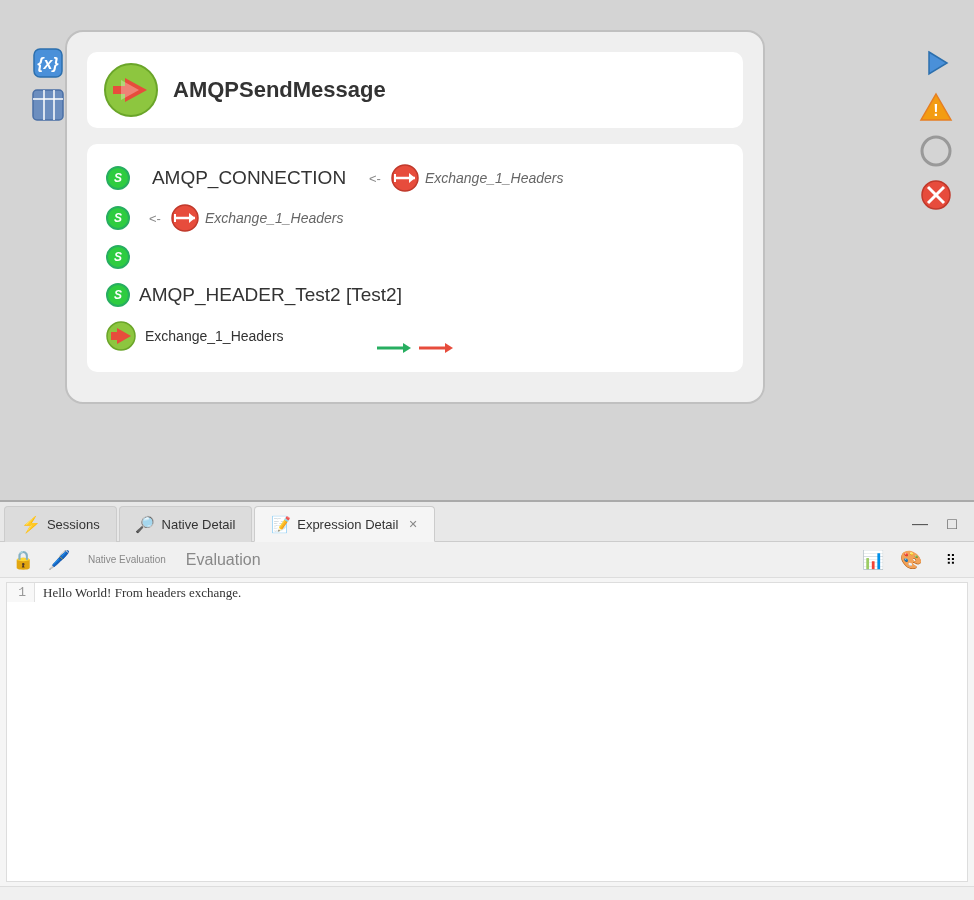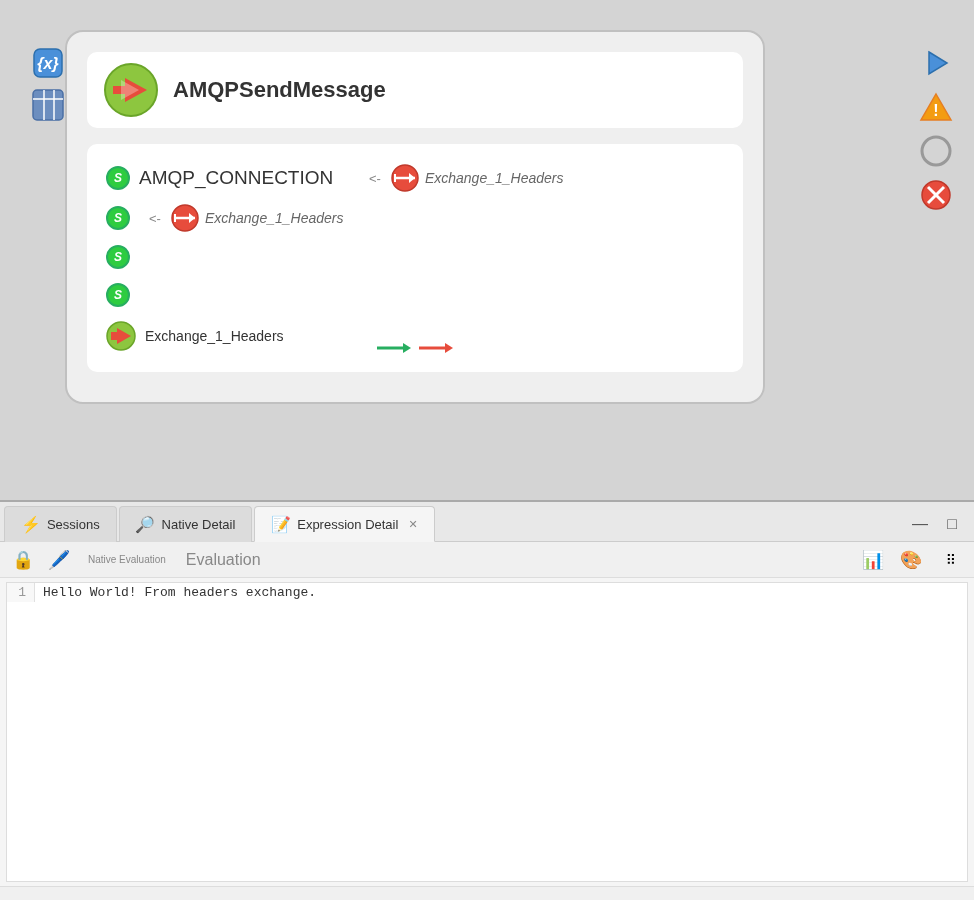--- a/index.html
+++ b/index.html
@@ -30,20 +30,21 @@
     
     .node-card {
       position: absolute;
       top: 30px;
       left: 65px;
       width: 700px;
       background: #efefef;
       border: 2px solid #c0c0c0;
       border-radius: 18px;
       padding: 20px 20px 30px 20px;
+      text-align: center;
     }
 
     .node-header {
       display: flex;
       align-items: center;
       margin-bottom: 16px;
       background: white;
       border-radius: 10px;
       padding: 10px 16px;
     }
@@ -314,20 +315,21 @@
       border-right: 1px solid #e0e0e0;
       padding-top: 2px;
       padding-bottom: 2px;
       user-select: none;
     }
 
     .line-content {
       padding: 2px 8px;
       color: #333;
       flex: 1;
+      font-family: Liberation Serif, serif;
     }
 
     
     .s-badge {
       width: 24px;
       height: 24px;
       background: #2ecc40;
       border-radius: 50%;
       display: flex;
       align-items: center;
@@ -452,20 +454,21 @@
         <div class="param-row">
           <div class="param-icon">
             <div class="s-badge">S</div>
           </div>
         </div>
 
         <div class="param-row">
           <div class="param-icon">
             <div class="s-badge">S</div>
           </div>
+          <span class="param-name">AMQP_HEADER_Test2 [Test2]</span>
         </div>
 
         <div class="output-row">
           <div class="output-icon">
             <svg width="32" height="32" viewBox="0 0 32 32">
               <circle cx="16" cy="16" r="14" fill="#8dc63f" stroke="#6aa529" stroke-width="1.5"></circle>
               <polygon points="12,8 26,16 12,24 12,20 6,20 6,12 12,12" fill="#e74c3c"></polygon>
             </svg>
           </div>
           <span class="output-name">Exchange_1_Headers</span>

